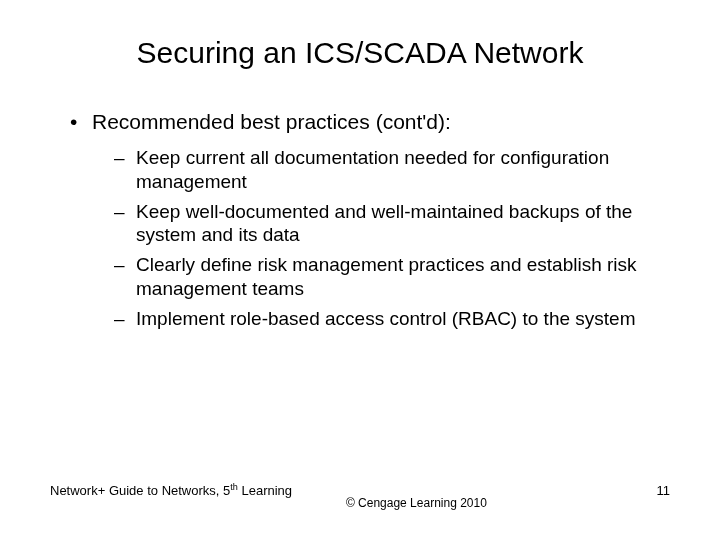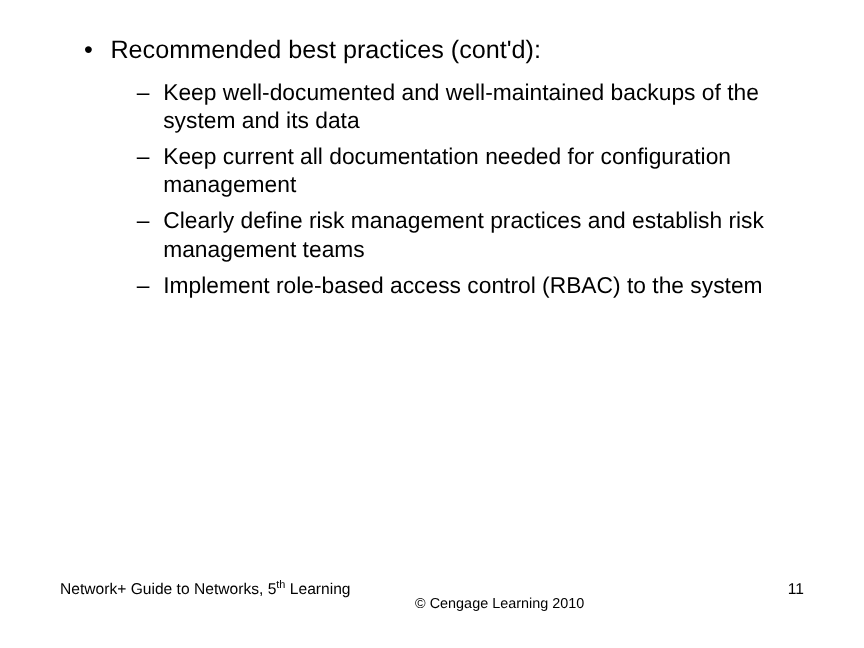--- a/index.html
+++ b/index.html
@@ -76,25 +76,26 @@
       position: absolute;
       right: 50px;
       bottom: 6px;
     }
     sup { font-size: 0.7em; }
   </style>
 </head>
 <body>
 
 <div class="slide">
+  <h1 class="title">Securing an ICS/SCADA Network</h1>
 
   <div class="bullet-l1">Recommended best practices (cont'd):</div>
 
+  <div class="bullet-l2">Keep current all documentation needed for configuration management</div>
   <div class="bullet-l2">Keep well-documented and well-maintained backups of the system and its data</div>
-  <div class="bullet-l2">Keep current all documentation needed for configuration management</div>
   <div class="bullet-l2">Clearly define risk management practices and establish risk management teams</div>
   <div class="bullet-l2">Implement role-based access control (RBAC) to the system</div>
 
   <div class="footer">
     <span class="footer-left">
       <span>Network+ Guide to Networks, 5</span><sup>th</sup><span> Learning</span>
     </span>
     <span class="footer-center">© Cengage Learning  2010</span>
     <span class="footer-right">11</span>
   </div>

